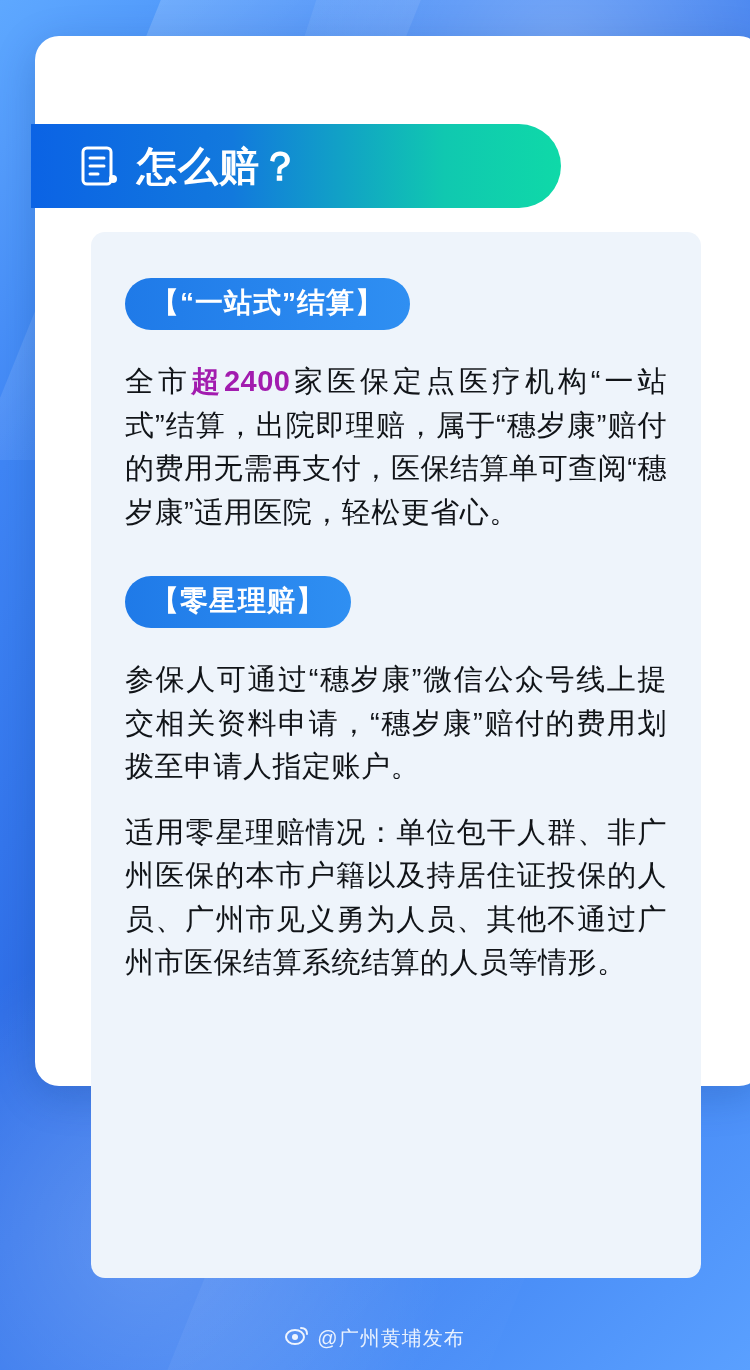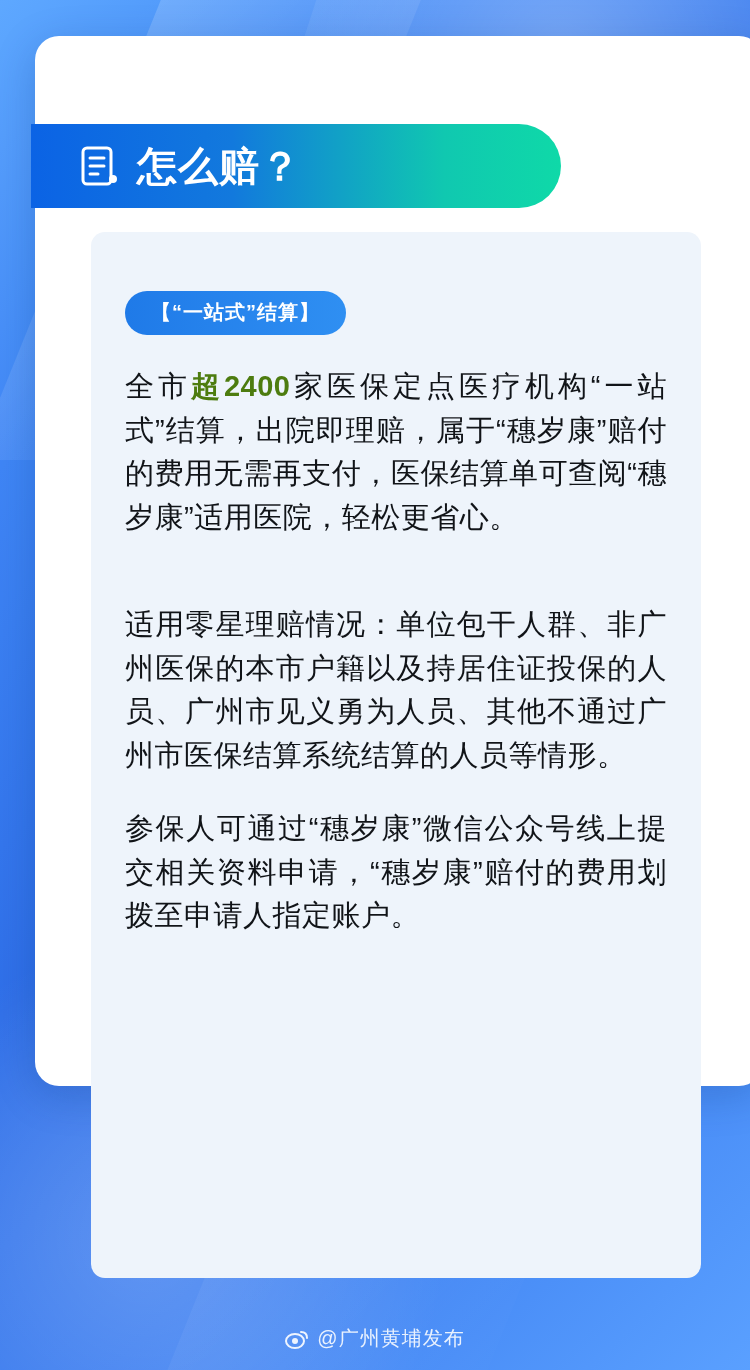--- a/index.html
+++ b/index.html
@@ -101,52 +101,50 @@
     background: #eef4fb;
     border-radius: 14px;
     box-sizing: border-box;
     padding: 46px 34px 0 34px;
   }
 
   .section-tag {
     display: inline-block;
     background: linear-gradient(90deg, #1f7ae8 0%, #2f8ff2 100%);
     color: #ffffff;
-    font-size: 20px;
+    font-size: 28px;
     font-weight: bold;
     border-radius: 26px;
     padding: 11px 26px 13px 26px;
     line-height: 1;
     letter-spacing: 1px;
     white-space: nowrap;
-    margin-top: 13px;
   }
 
   .para {
     font-size: 29px;
     line-height: 1.5;
     color: #111418;
     margin: 22px 0 0 0;
     letter-spacing: 0.5px;
     text-align: justify;
   }
   .para.first { margin-top: 30px; }
   .hl {
-    color: #4d7c0f;
+    color: #a21caf;
     font-weight: bold;
   }
   .gap-lg { height: 42px; }
 
   .watermark {
     position: absolute;
     left: 0;
     right: 0;
     bottom: 18px;
     display: flex;
-    align-items: center;
     justify-content: center;
     gap: 8px;
     color: rgba(255,255,255,0.88);
     font-size: 20px;
     letter-spacing: 1px;
   }
   .weibo-eye {
     width: 24px;
     height: 20px;
     display: inline-block;
@@ -181,24 +179,25 @@
     <div>
       <div class="section-tag">【“一站式”结算】</div>
 
       <p class="para first"><span>全市</span><span class="hl">超2400</span><span>家医保定点医疗机构“一站式”结算，出院即理赔，属于“穗岁康”赔付的费用无需再支付，医保结算单可查阅“穗岁康”适用医院，轻松更省心。</span></p>
 
     </div>
 
     <div class="gap-lg"></div>
 
     <div>
+      <div class="section-tag">【零星理赔】</div>
+
+      <p class="para first">参保人可通过“穗岁康”微信公众号线上提交相关资料申请，“穗岁康”赔付的费用划拨至申请人指定账户。</p>
 
       <p class="para">适用零星理赔情况：单位包干人群、非广州医保的本市户籍以及持居住证投保的人员、广州市见义勇为人员、其他不通过广州市医保结算系统结算的人员等情形。</p>
-
-      <p class="para first">参保人可通过“穗岁康”微信公众号线上提交相关资料申请，“穗岁康”赔付的费用划拨至申请人指定账户。</p>
     </div>
 
   </div>
 </div>
 
 <div class="watermark">
   <span class="weibo-eye">
     <svg width="24" height="20" viewBox="0 0 24 20" xmlns="http://www.w3.org/2000/svg">
       <ellipse cx="10" cy="12" rx="9" ry="7" fill="none" stroke="rgba(255,255,255,0.9)" stroke-width="2"></ellipse>
       <circle cx="10" cy="12" r="3" fill="rgba(255,255,255,0.9)"></circle>

